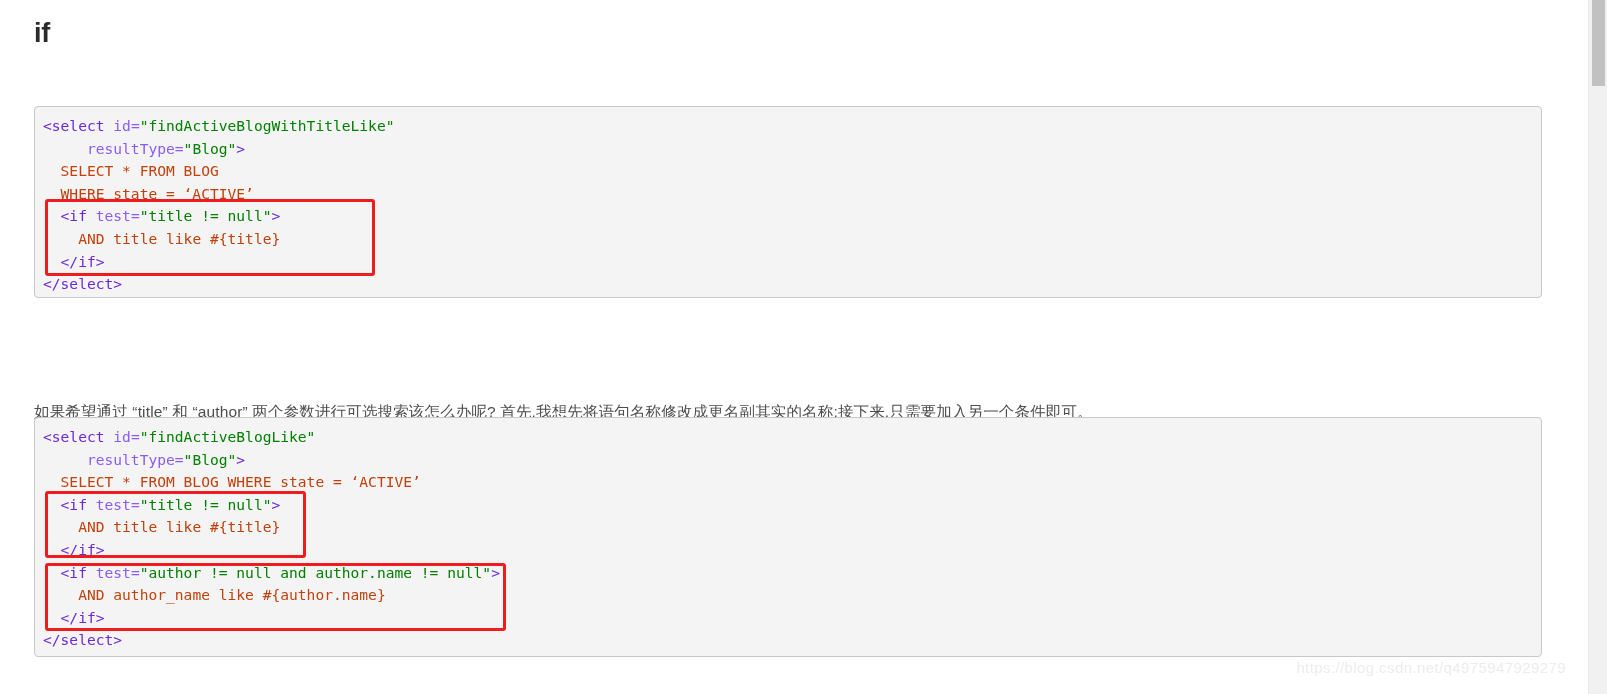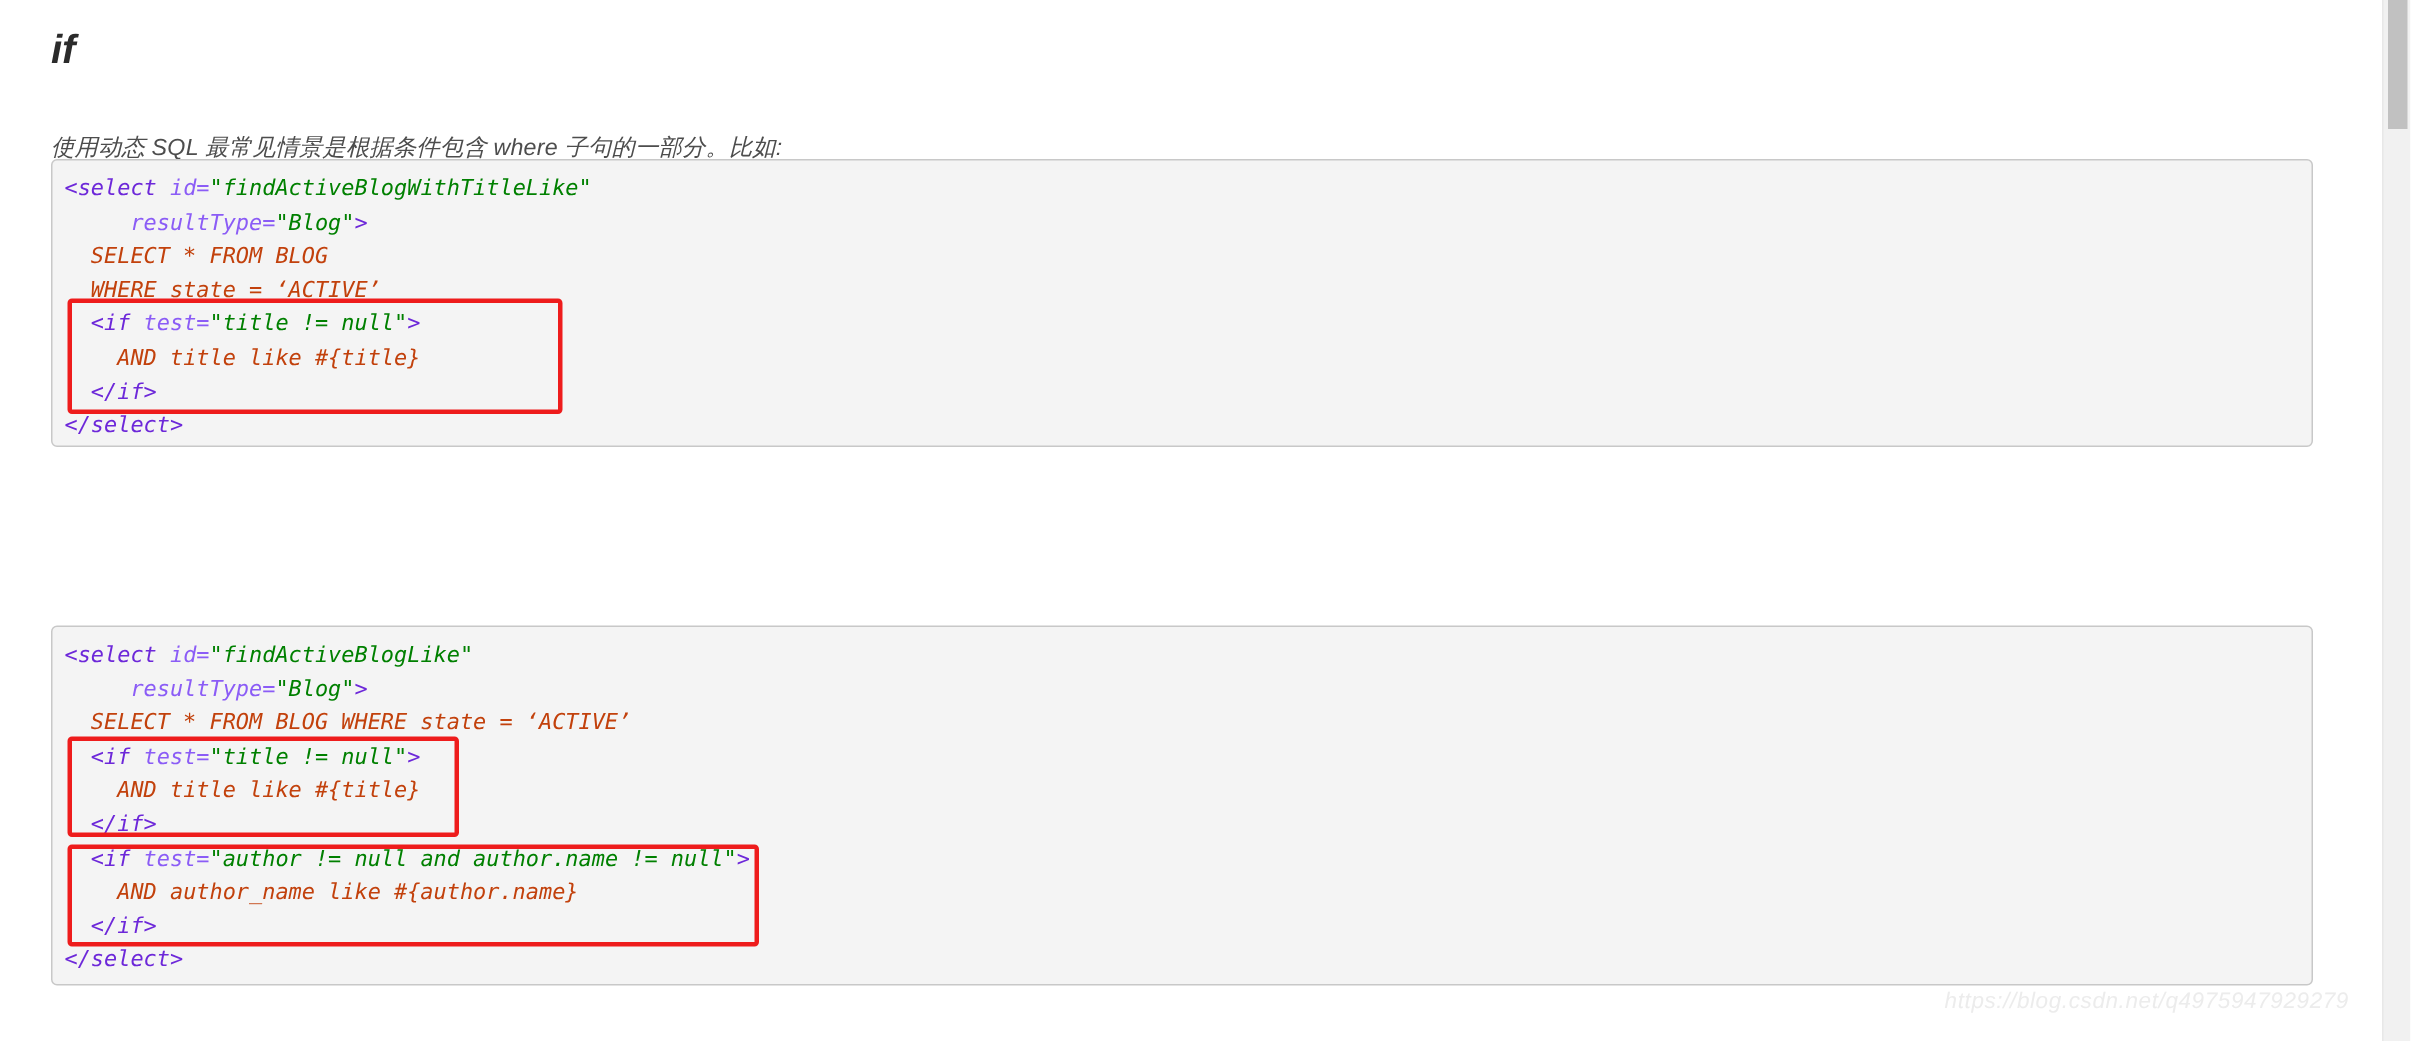--- a/index.html
+++ b/index.html
@@ -20,21 +20,20 @@
 
   
   .doc-viewport {
     position: absolute;
     left: 0; top: 0;
     width: 1588px;
     height: 694px;
     background: #ffffff;
     overflow: hidden;
     padding: 0 34px 0 34px;
-    font-style: italic;
   }
 
   
   .h-if {
     margin: 0;
     padding: 0;
     position: absolute;
     left: 34px;
     top: 16px;
     font-size: 27px;
@@ -141,34 +140,34 @@
 </style>
 </head>
 <body>
 
 <div id="page">
 
   <div class="doc-viewport">
 
     <h1 class="h-if">if</h1>
 
-    <p class="prose p1">使用动态 SQL 最常见情景是根据条件包含 where 子句的一部分。比如:</p>
 
     <div class="codeblock cb1">
       <pre><span class="tag">&lt;select</span> <span class="attr">id=</span><span class="str">"findActiveBlogWithTitleLike"</span>
      <span class="attr">resultType=</span><span class="str">"Blog"</span><span class="tag">&gt;</span>
   <span class="plain">SELECT * FROM BLOG</span>
   <span class="plain">WHERE state = ‘ACTIVE’</span>
   <span class="tag">&lt;if</span> <span class="attr">test=</span><span class="str">"title != null"</span><span class="tag">&gt;</span>
     <span class="plain">AND title like #{title}</span>
   <span class="tag">&lt;/if&gt;</span>
 <span class="tag">&lt;/select&gt;</span></pre>
     </div>
 
 
+    <p class="prose p3">如果希望通过 “title” 和 “author” 两个参数进行可选搜索该怎么办呢? 首先,我想先将语句名称修改成更名副其实的名称;接下来,只需要加入另一个条件即可。</p>
 
     <div class="codeblock cb2">
       <pre><span class="tag">&lt;select</span> <span class="attr">id=</span><span class="str">"findActiveBlogLike"</span>
      <span class="attr">resultType=</span><span class="str">"Blog"</span><span class="tag">&gt;</span>
   <span class="plain">SELECT * FROM BLOG WHERE state = ‘ACTIVE’</span>
   <span class="tag">&lt;if</span> <span class="attr">test=</span><span class="str">"title != null"</span><span class="tag">&gt;</span>
     <span class="plain">AND title like #{title}</span>
   <span class="tag">&lt;/if&gt;</span>
   <span class="tag">&lt;if</span> <span class="attr">test=</span><span class="str">"author != null and author.name != null"</span><span class="tag">&gt;</span>
     <span class="plain">AND author_name like #{author.name}</span>

